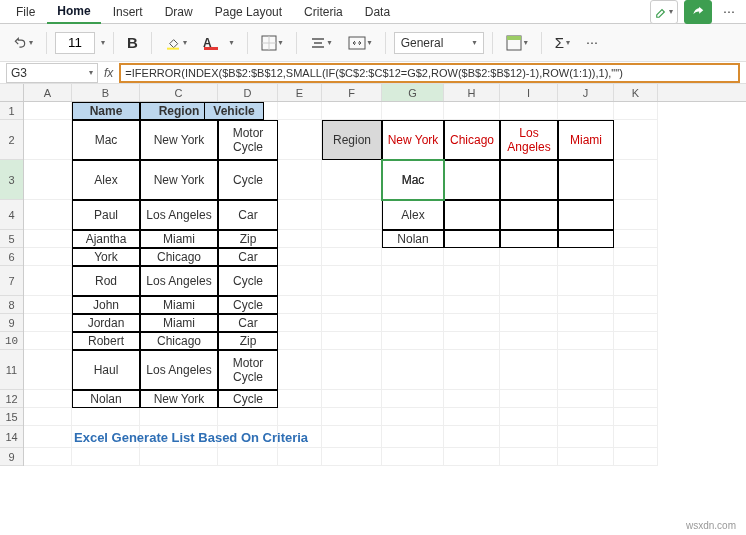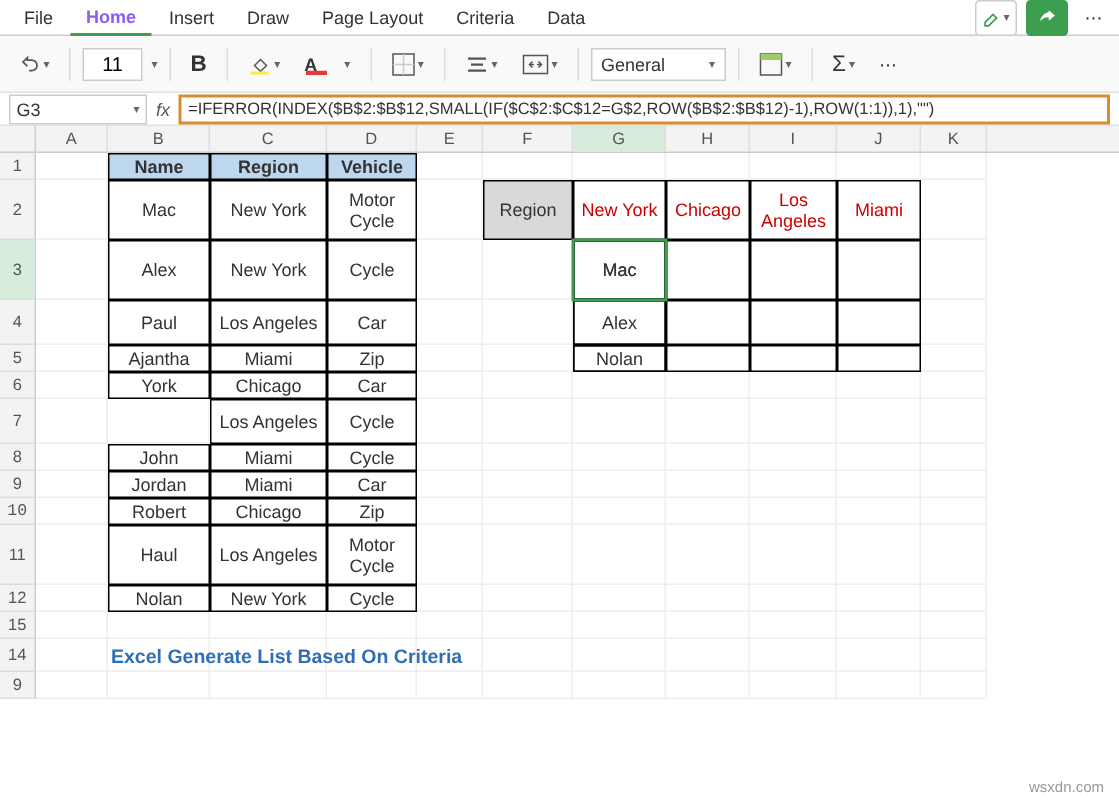--- a/index.html
+++ b/index.html
@@ -1,19 +1,19 @@
 <!DOCTYPE html>
 <html><head>
 <meta charset="utf-8">
 <style>
 * { box-sizing: border-box; margin: 0; padding: 0; }
 body { font-family: "Segoe UI", Arial, sans-serif; font-size: 12px; background: #fff; width: 746px; height: 535px; overflow: hidden; color: #333; }
 .ribbon-tabs { display: flex; align-items: center; height: 24px; border-bottom: 1px solid #ccc; padding: 0 6px; gap: 2px; }
 .tab { padding: 4px 10px; font-size: 12px; color: #333; cursor: pointer; }
-.tab.active { border-bottom: 2px solid #3d9e50; font-weight: 600; color: #8b5cf6; }
+.tab.active { border-bottom: 2px solid #3d9e50; font-weight: 600; color: #0f172a; }
 .ribbon-right { margin-left: auto; display: flex; gap: 6px; align-items: center; }
 .icon-btn { width: 28px; height: 24px; border: 1px solid #ccc; display: flex; align-items: center; justify-content: center; border-radius: 3px; background: #fff; }
 .icon-btn.green { background: #3d9e50; border-color: #3d9e50; color: #fff; }
 .toolbar { display: flex; align-items: center; gap: 6px; padding: 6px 8px; border-bottom: 1px solid #e0e0e0; height: 38px; background: #f9f9f9; }
 .tool { height: 26px; display: flex; align-items: center; justify-content: center; border: 1px solid transparent; padding: 0 4px; border-radius: 2px; cursor: pointer; gap: 2px; }
 .font-size { width: 40px; height: 22px; border: 1px solid #ccc; background: #fff; text-align: center; }
 .num-fmt { height: 22px; border: 1px solid #ccc; background: #fff; padding: 0 6px; min-width: 90px; display: flex; align-items: center; justify-content: space-between; gap: 6px; }
 .sep { width: 1px; height: 22px; background: #ddd; margin: 0 2px; }
 .chev { font-size: 8px; color: #666; }
 .fbar-row { display: flex; align-items: center; height: 22px; border-bottom: 1px solid #e0e0e0; }
@@ -342,36 +342,37 @@
         <div class="cell " style="left: 194px; top: 346px; width: 60px; height: 18px;"></div>
         <div class="cell " style="left: 254px; top: 346px; width: 44px; height: 18px;"></div>
         <div class="cell " style="left: 298px; top: 346px; width: 60px; height: 18px;"></div>
         <div class="cell " style="left: 358px; top: 346px; width: 62px; height: 18px;"></div>
         <div class="cell " style="left: 420px; top: 346px; width: 56px; height: 18px;"></div>
         <div class="cell " style="left: 476px; top: 346px; width: 58px; height: 18px;"></div>
         <div class="cell " style="left: 534px; top: 346px; width: 56px; height: 18px;"></div>
         <div class="cell " style="left: 590px; top: 346px; width: 44px; height: 18px;"></div>
         <div class="cell hdr1" style="left: 48px; top: 0px; width: 68px; height: 18px;">Name</div>
         <div class="cell hdr1" style="left: 116px; top: 0px; width: 78px; height: 18px;">Region</div>
-        <div class="cell hdr1" style="left: 194px; top: 0px; width: 60px; height: 18px;">Vehicle</div>
+        <div class="cell hdr1" style="left: 180px; top: 0px; width: 60px; height: 18px;">Vehicle</div>
         <div class="cell brd" style="left: 48px; top: 18px; width: 68px; height: 40px;">Mac</div>
         <div class="cell brd" style="left: 116px; top: 18px; width: 78px; height: 40px;">New York</div>
         <div class="cell brd" style="left: 194px; top: 18px; width: 60px; height: 40px;">Motor Cycle</div>
         <div class="cell brd" style="left: 48px; top: 58px; width: 68px; height: 40px;">Alex</div>
         <div class="cell brd" style="left: 116px; top: 58px; width: 78px; height: 40px;">New York</div>
         <div class="cell brd" style="left: 194px; top: 58px; width: 60px; height: 40px;">Cycle</div>
         <div class="cell brd" style="left: 48px; top: 98px; width: 68px; height: 30px;">Paul</div>
         <div class="cell brd" style="left: 116px; top: 98px; width: 78px; height: 30px;">Los Angeles</div>
         <div class="cell brd" style="left: 194px; top: 98px; width: 60px; height: 30px;">Car</div>
         <div class="cell brd" style="left: 48px; top: 128px; width: 68px; height: 18px;">Ajantha</div>
         <div class="cell brd" style="left: 116px; top: 128px; width: 78px; height: 18px;">Miami</div>
         <div class="cell brd" style="left: 194px; top: 128px; width: 60px; height: 18px;">Zip</div>
         <div class="cell brd" style="left: 48px; top: 146px; width: 68px; height: 18px;">York</div>
         <div class="cell brd" style="left: 116px; top: 146px; width: 78px; height: 18px;">Chicago</div>
         <div class="cell brd" style="left: 194px; top: 146px; width: 60px; height: 18px;">Car</div>
+        <div class="cell brd" style="left: 48px; top: 164px; width: 68px; height: 30px;">Rod</div>
         <div class="cell brd" style="left: 116px; top: 164px; width: 78px; height: 30px;">Los Angeles</div>
         <div class="cell brd" style="left: 194px; top: 164px; width: 60px; height: 30px;">Cycle</div>
         <div class="cell brd" style="left: 48px; top: 194px; width: 68px; height: 18px;">John</div>
         <div class="cell brd" style="left: 116px; top: 194px; width: 78px; height: 18px;">Miami</div>
         <div class="cell brd" style="left: 194px; top: 194px; width: 60px; height: 18px;">Cycle</div>
         <div class="cell brd" style="left: 48px; top: 212px; width: 68px; height: 18px;">Jordan</div>
         <div class="cell brd" style="left: 116px; top: 212px; width: 78px; height: 18px;">Miami</div>
         <div class="cell brd" style="left: 194px; top: 212px; width: 60px; height: 18px;">Car</div>
         <div class="cell brd" style="left: 48px; top: 230px; width: 68px; height: 18px;">Robert</div>
         <div class="cell brd" style="left: 116px; top: 230px; width: 78px; height: 18px;">Chicago</div>

